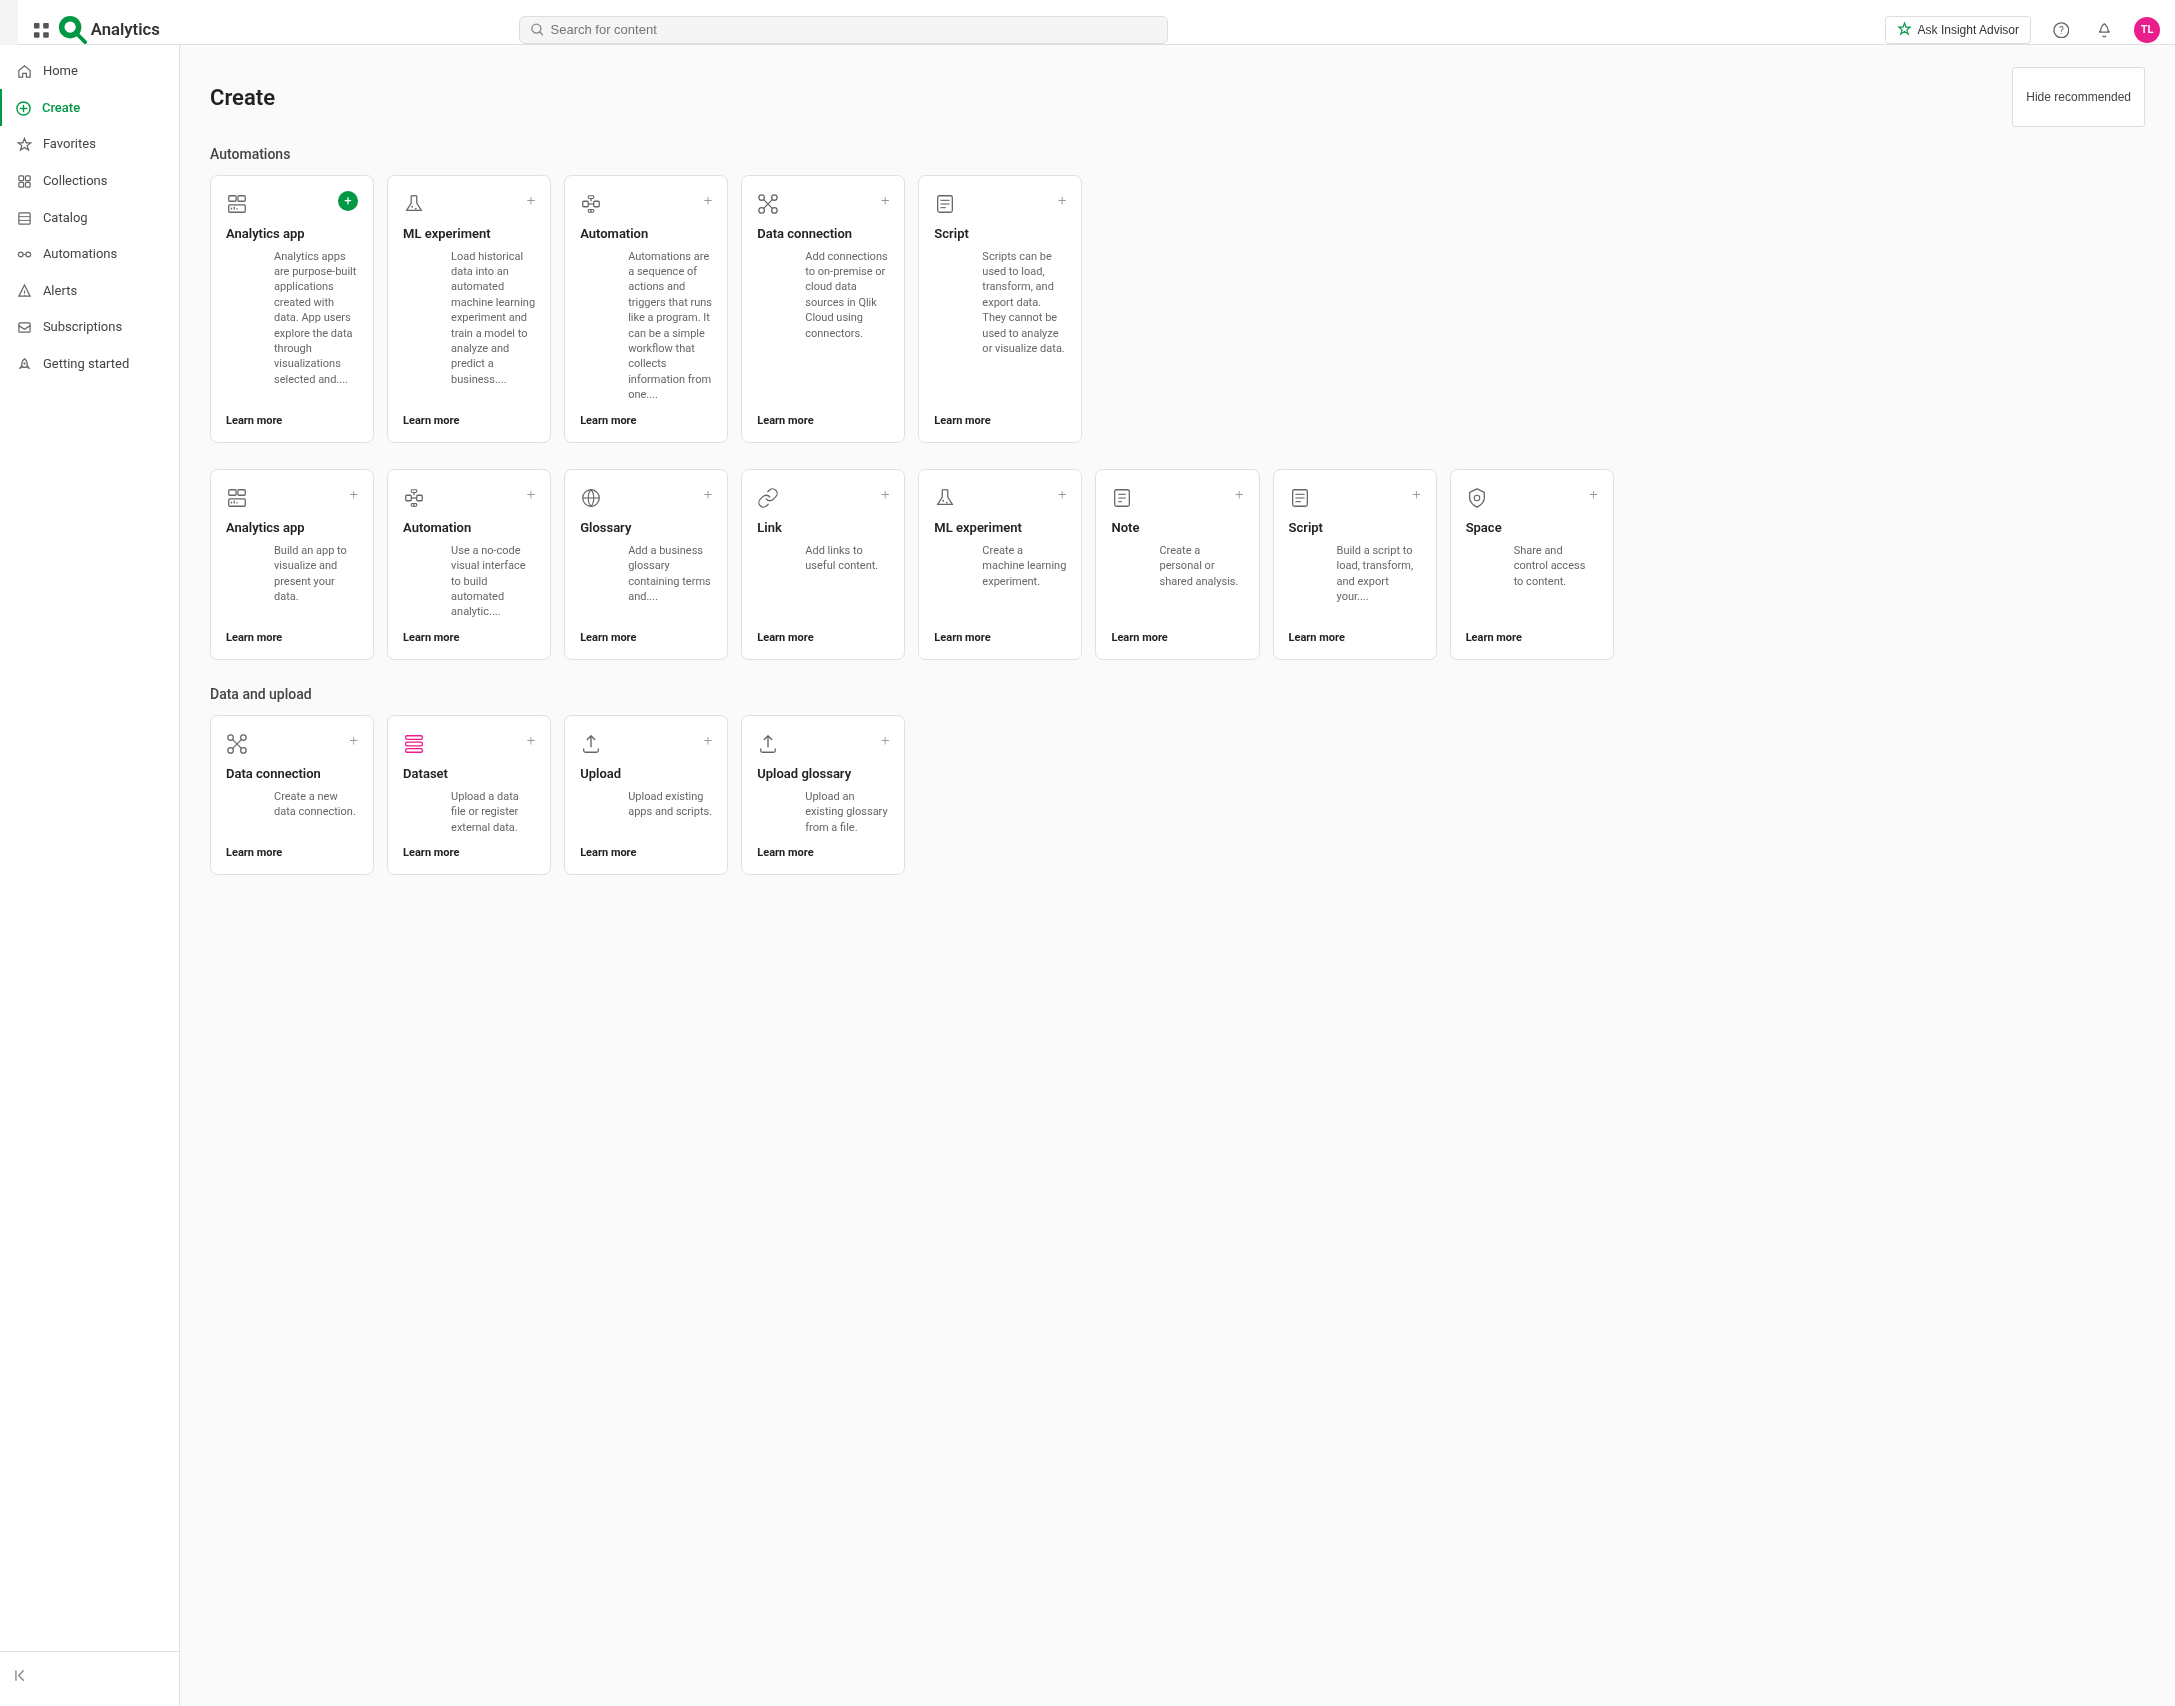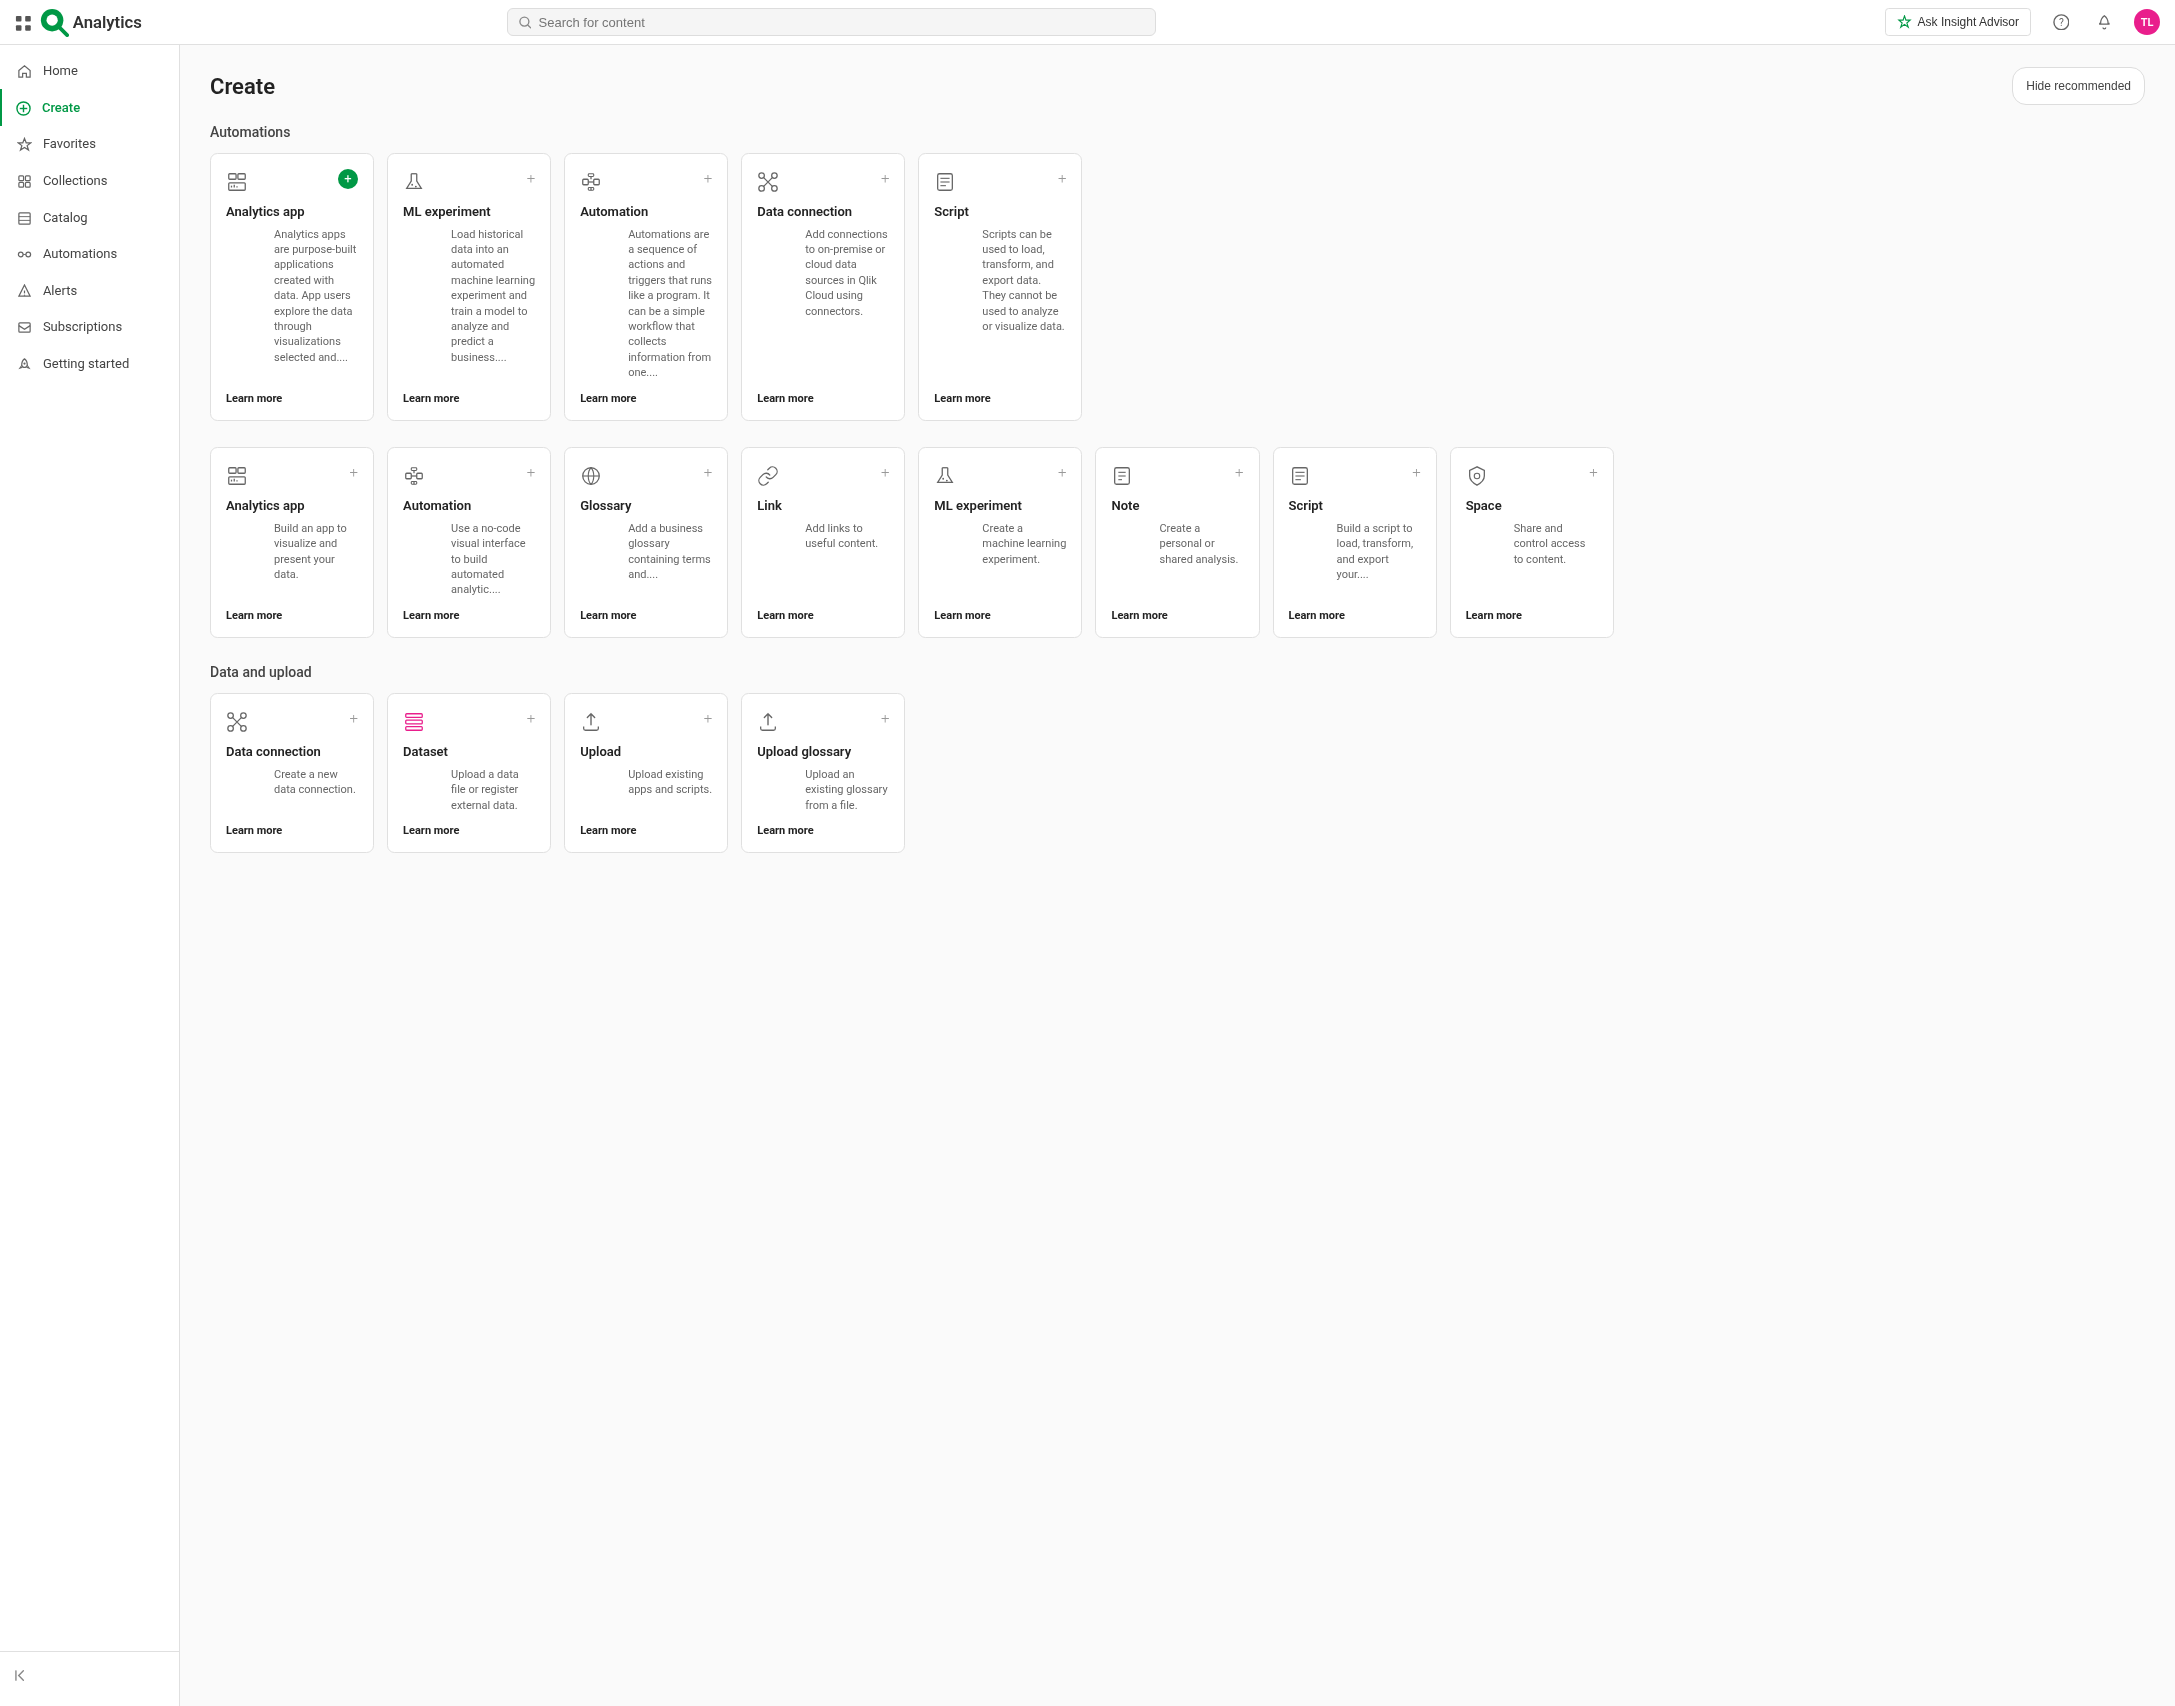--- a/index.html
+++ b/index.html
@@ -1,21 +1,21 @@
 <!DOCTYPE html>
 <html style="font-size:15px"><head>
   <meta charset="utf-8">
   <style>
     * { box-sizing: border-box; margin: 0; padding: 0; }
     body { font-family: -apple-system, BlinkMacSystemFont, 'Segoe UI', Roboto, sans-serif; background: #f5f5f5; display: flex; flex-direction: column; height: 100vh; overflow: hidden; }
 
     
     .topnav {
-      display: flex; align-items: center; background: #fff; border-bottom: 0.9px solid #e0e0e0;
-      padding: 0 15px; height: 45px; flex-shrink: 0; z-index: 100;
+      display: flex; align-items: flex-end; background: #fff; border-bottom: 0.9px solid #e0e0e0;
+      padding: 0 15px; height: 45px; flex-shrink: 0; z-index: 100; margin-left: 18px;
     }
     .topnav-left { display: flex; align-items: center; gap: 7.4px; }
     .grid-icon { color: #555; font-size: 16.7px; cursor: pointer; }
     .qlik-logo { display: flex; align-items: center; gap: 3.7px; }
     .qlik-logo-mark { width: 30px; height: 30px; }
     .qlik-logo-text { font-size: 16.7px; font-weight: 600; color: #333; }
 
     .search-bar {
       flex: 1; max-width: 649px; margin: 0 auto;
       display: flex; align-items: center; background: #f5f5f5; border: 0.9px solid #ddd;
@@ -44,21 +44,21 @@
     }
     .sidebar-item.active { color: #009845; font-weight: 500; border-left: 2.8px solid #009845; padding-left: 12px; }
     .sidebar-item .icon { font-size: 15px; width: 18.6px; text-align: center; }
     .sidebar-bottom { margin-top: auto; padding: 7.4px 0; border-top: 0.9px solid #e0e0e0; }
     .collapse-btn { display: flex; align-items: center; gap: 9.3px; padding: 9.3px 15px; cursor: pointer; font-size: 12px; color: #777; }
 
     
     .main-content { flex: 1; overflow-y: auto; padding: 22px 30px; background: #fafafa; }
     .page-header { display: flex; align-items: center; justify-content: space-between; margin-bottom: 18.6px; }
     .page-title { font-size: 22px; font-weight: 600; color: #222; }
-    .hide-recommended-btn { border: 0.9px solid #ddd; background: #fff; padding: 11px 13px; border-radius: 14px; cursor: pointer; font-size: 12px; color: #444; }
+    .hide-recommended-btn { border: 0.9px solid #ddd; background: #fff; padding: 22px 13px; border-radius: 3px; cursor: pointer; font-size: 12px; color: #444; }
 
     
     .section { margin-bottom: 26px; }
     .section-title { font-size: 14px; font-weight: 500; color: #444; margin-bottom: 13px; }
 
     
     .cards-grid { display: grid; grid-template-columns: repeat(auto-fill, minmax(158px, 1fr)); gap: 13px; }
     .card {
       background: #fff; border: 0.9px solid #e0e0e0; border-radius: 7.4px;
       padding: 15px; cursor: pointer; position: relative; transition: box-shadow 0.15s;

